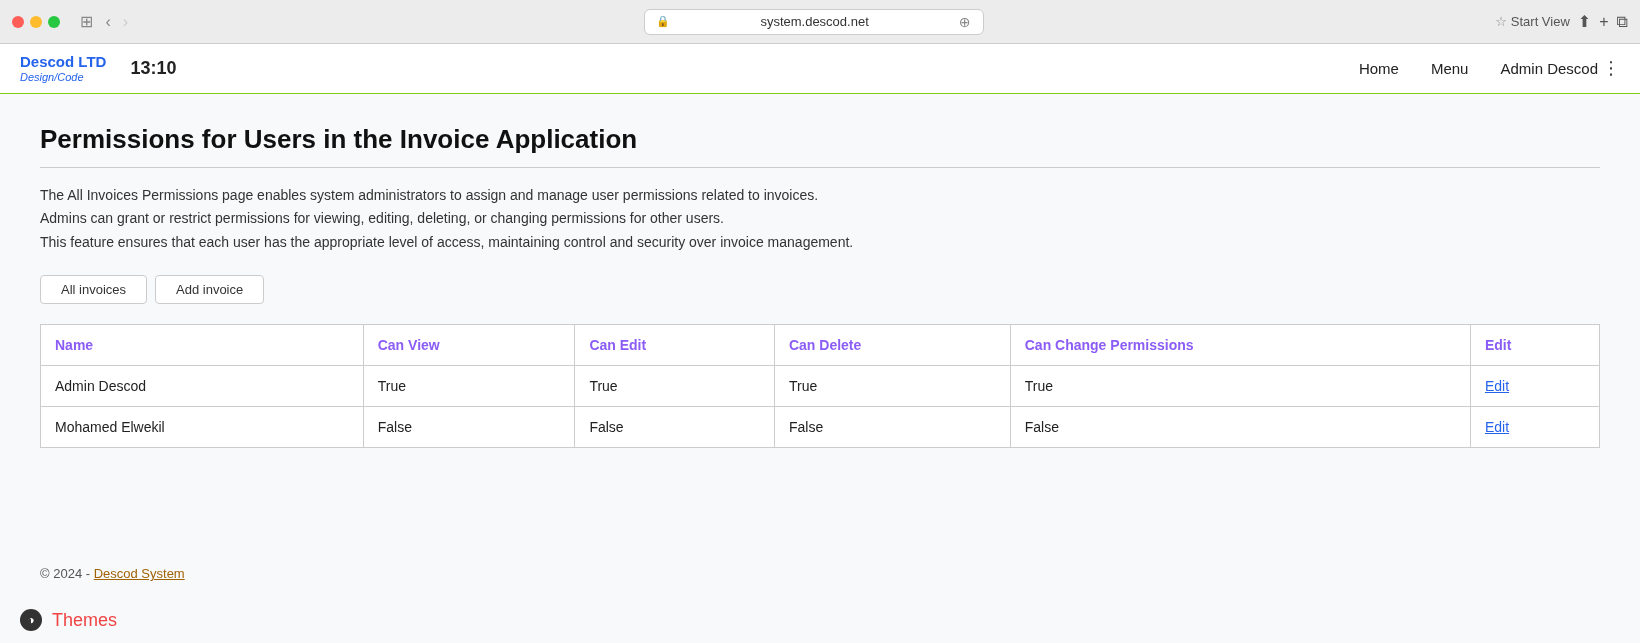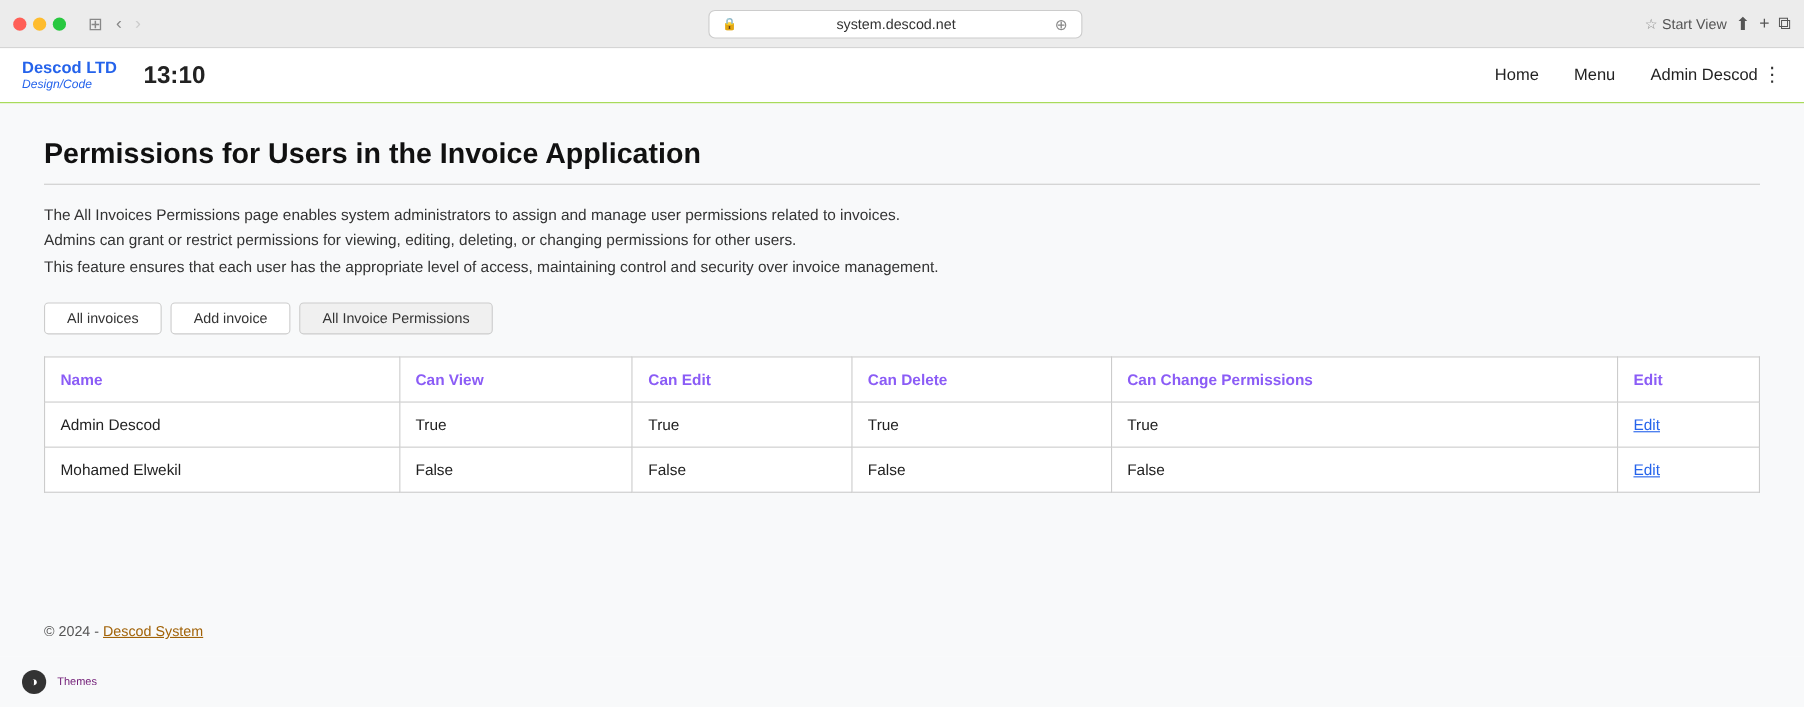--- a/index.html
+++ b/index.html
@@ -124,21 +124,21 @@
       font-size: 15px;
       font-weight: 700;
       color: #2563eb;
     }
     .logo-sub {
       font-size: 11px;
       color: #2563eb;
       font-style: italic;
     }
     .nav-time {
-      font-size: 22px;
+      font-size: 18px;
       font-weight: 600;
       color: #222;
       margin-left: 12px;
     }
     .nav-links {
       margin-left: auto;
       display: flex;
       align-items: center;
       gap: 32px;
     }
@@ -256,22 +256,22 @@
       height: 22px;
       border-radius: 50%;
       background: #333;
       display: flex;
       align-items: center;
       justify-content: center;
       color: white;
       font-size: 12px;
     }
     .theme-label {
-      font-size: 10px;
-      color: #701a75;
+      font-size: 18px;
+      color: #ef4444;
     }
   </style>
 </head>
 <body>
 
 <div class="browser-chrome">
   <div class="traffic-lights">
     <div class="traffic-light tl-red"></div>
     <div class="traffic-light tl-yellow"></div>
     <div class="traffic-light tl-green"></div>
@@ -328,21 +328,20 @@
 
     <div class="description">
       <div>The All Invoices Permissions page enables system administrators to assign and manage user permissions related to invoices.</div>
       <div>Admins can grant or restrict permissions for viewing, editing, deleting, or changing permissions for other users.</div>
       <div>This feature ensures that each user has the appropriate level of access, maintaining control and security over invoice management.</div>
     </div>
 
     <div class="tab-bar">
       <button class="tab-btn">All invoices</button>
       <button class="tab-btn">Add invoice</button>
-      <button class="tab-btn active">All Invoice Permissions</button>
     </div>
 
     <table class="permissions-table">
       <thead>
         <tr>
           <th>Name</th>
           <th>Can View</th>
           <th>Can Edit</th>
           <th>Can Delete</th>
           <th>Can Change Permissions</th>

